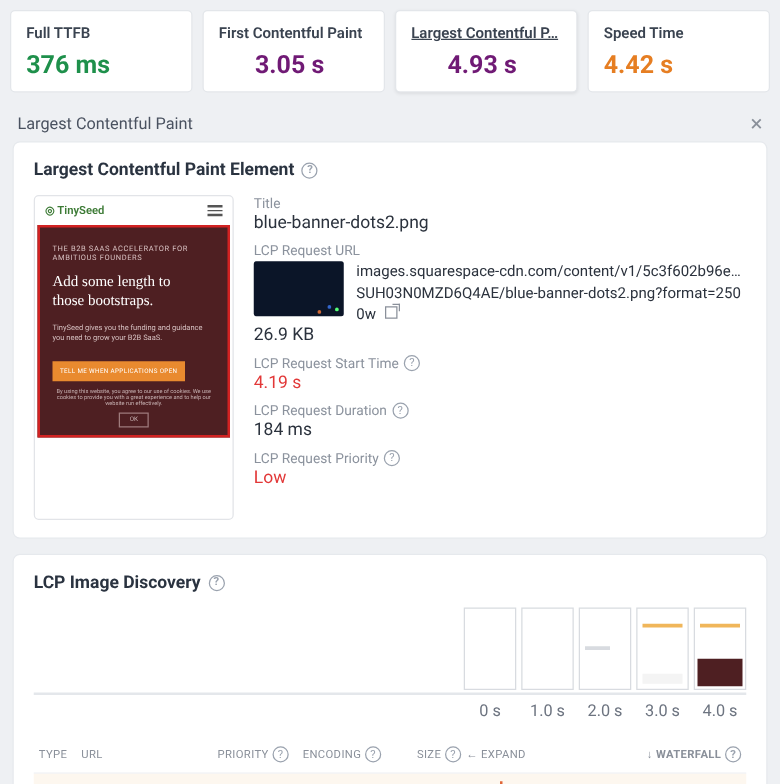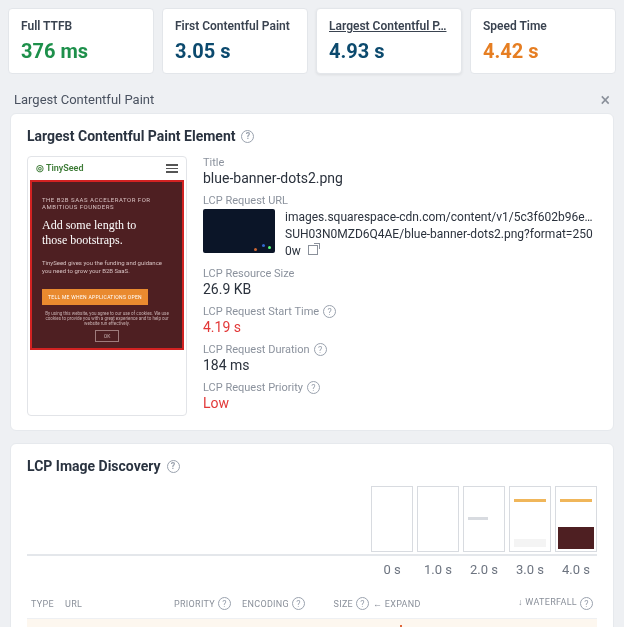--- a/index.html
+++ b/index.html
@@ -27,21 +27,21 @@
     overflow: hidden;
     text-overflow: ellipsis;
   }
   .metric-card.active .metric-label { text-decoration: underline; }
   .metric-value {
     font-size: 20px;
     font-weight: 700;
     margin-top: 6px;
   }
   .v-green { color: #1e904b; }
-  .v-red { color: #0c4a6e; }
+  .v-red { color: #701a75; margin-left: 29px; }
   .v-orange { color: #e67e22; }
 
   .section-bar {
     display: flex;
     justify-content: space-between;
     align-items: center;
     padding: 10px 14px 6px;
     color: #4a5260;
     font-size: 13px;
   }
@@ -271,21 +271,20 @@
       <div class="d-label">LCP Request URL</div>
       <div class="url-block">
         <div class="url-thumb"></div>
         <div class="url-text">
           <span>images.squarespace-cdn.com/content/v1/5c3f602b96e…</span><br>
           <span>SUH03N0MZD6Q4AE/blue-banner-dots2.png?format=2500w</span>
           <span class="ext-icon"></span>
         </div>
       </div>
 
-      <div class="d-label">LCP Resource Size</div>
       <div class="d-value">26.9 KB</div>
 
       <div class="d-label">
         <span>LCP Request Start Time</span>
         <span class="help">?</span>
       </div>
       <div class="d-value red">4.19 s</div>
 
       <div class="d-label">
         <span>LCP Request Duration</span>
@@ -341,21 +340,21 @@
     <div class="right">
         <span>ENCODING</span>
         <span class="help">?</span>
       </div>
     <div class="right">
         <span>SIZE</span>
         <span class="help">?</span>
       </div>
     <div style="display:flex;justify-content:space-between;">
       <span class="expand-col">← EXPAND</span>
-      <span style="display:flex;align-items:flex-start;gap:3px;">
+      <span style="display:flex;align-items:center;gap:3px;font-weight:bold;">
           <span>↓ WATERFALL</span>
           <span class="help">?</span>
         </span>
     </div>
   </div>
 
   <div class="tbl-row hl">
     <div class="icon-box ic-html">
       <svg class="html5" viewBox="0 0 24 24">
           <path fill="#e44d26" d="M3 2l1.7 19L12 23l7.3-2L21 2H3z"></path>

